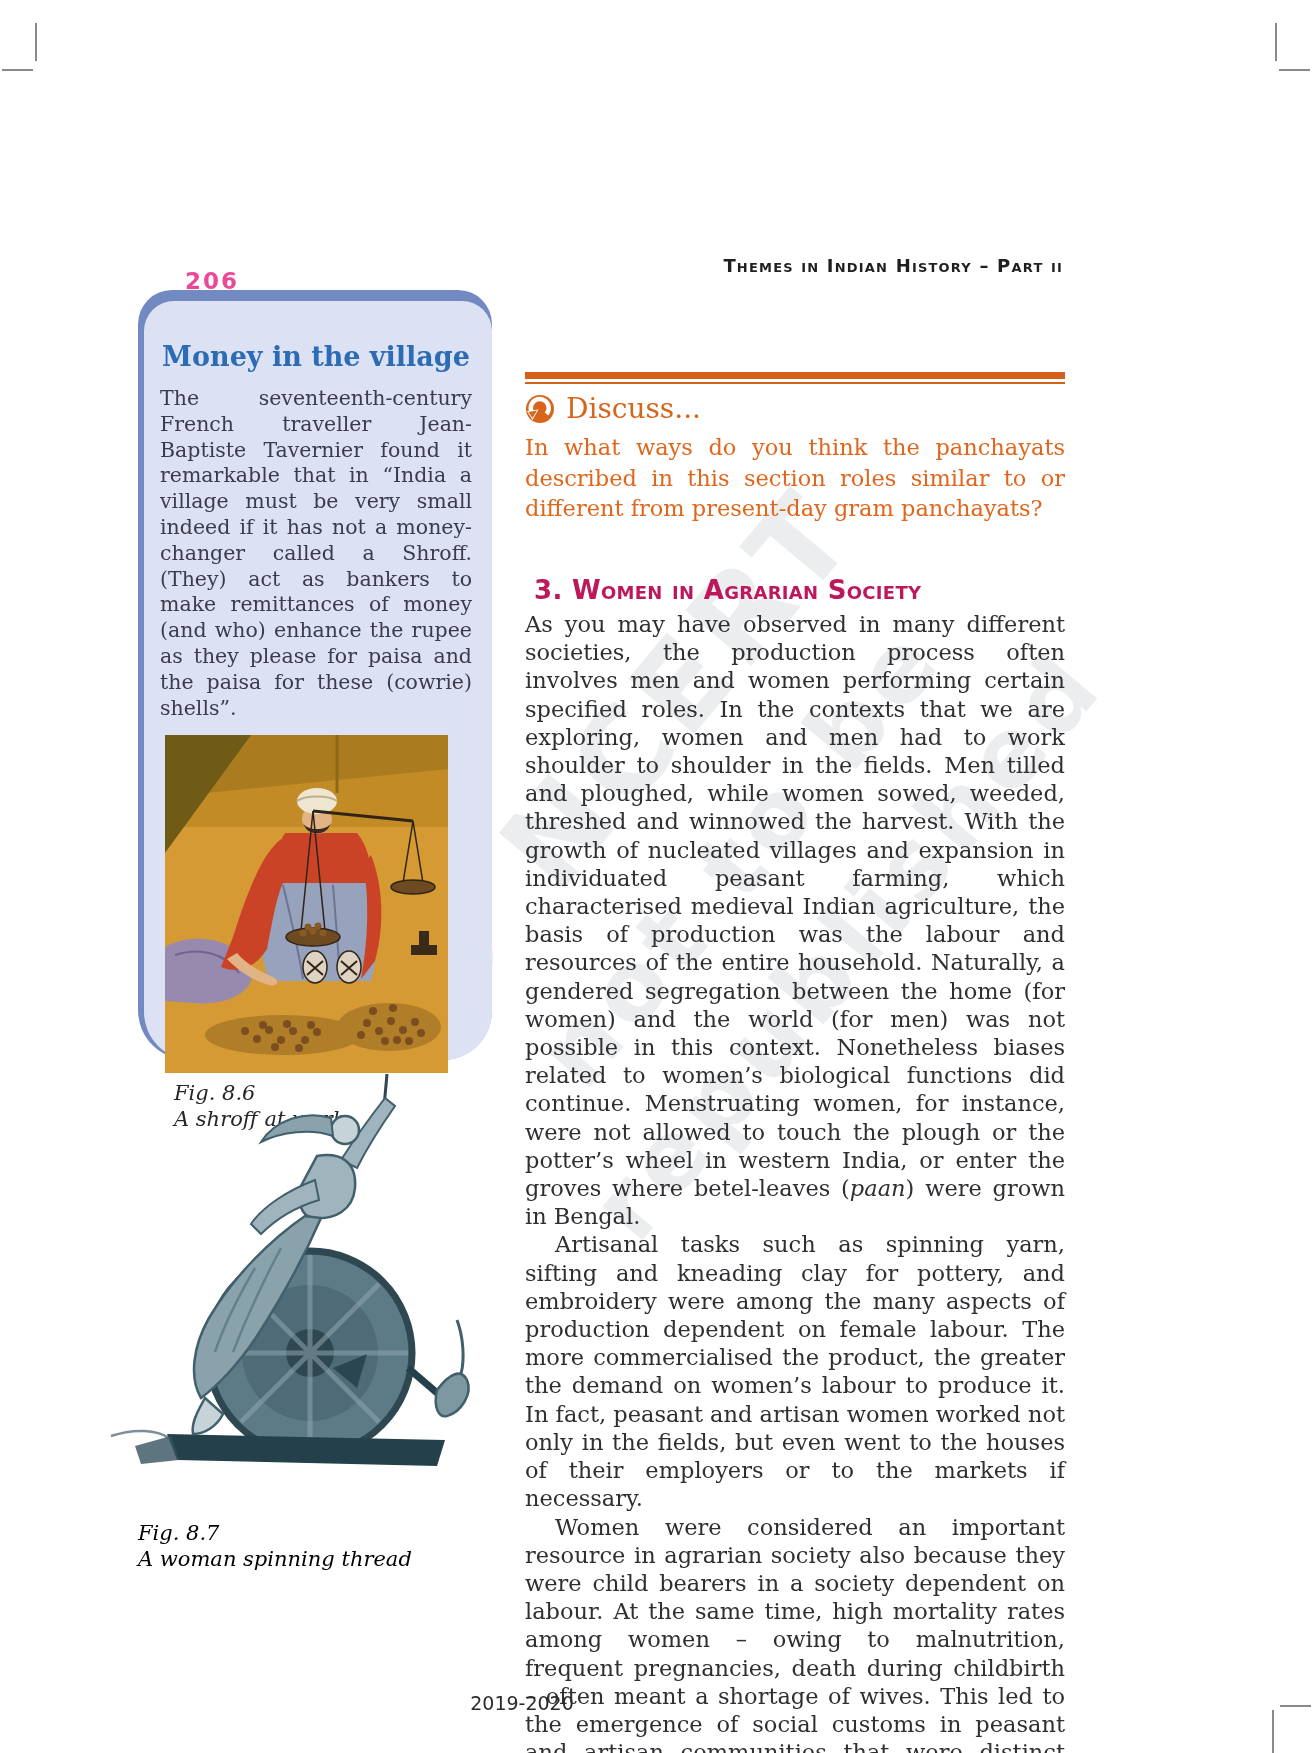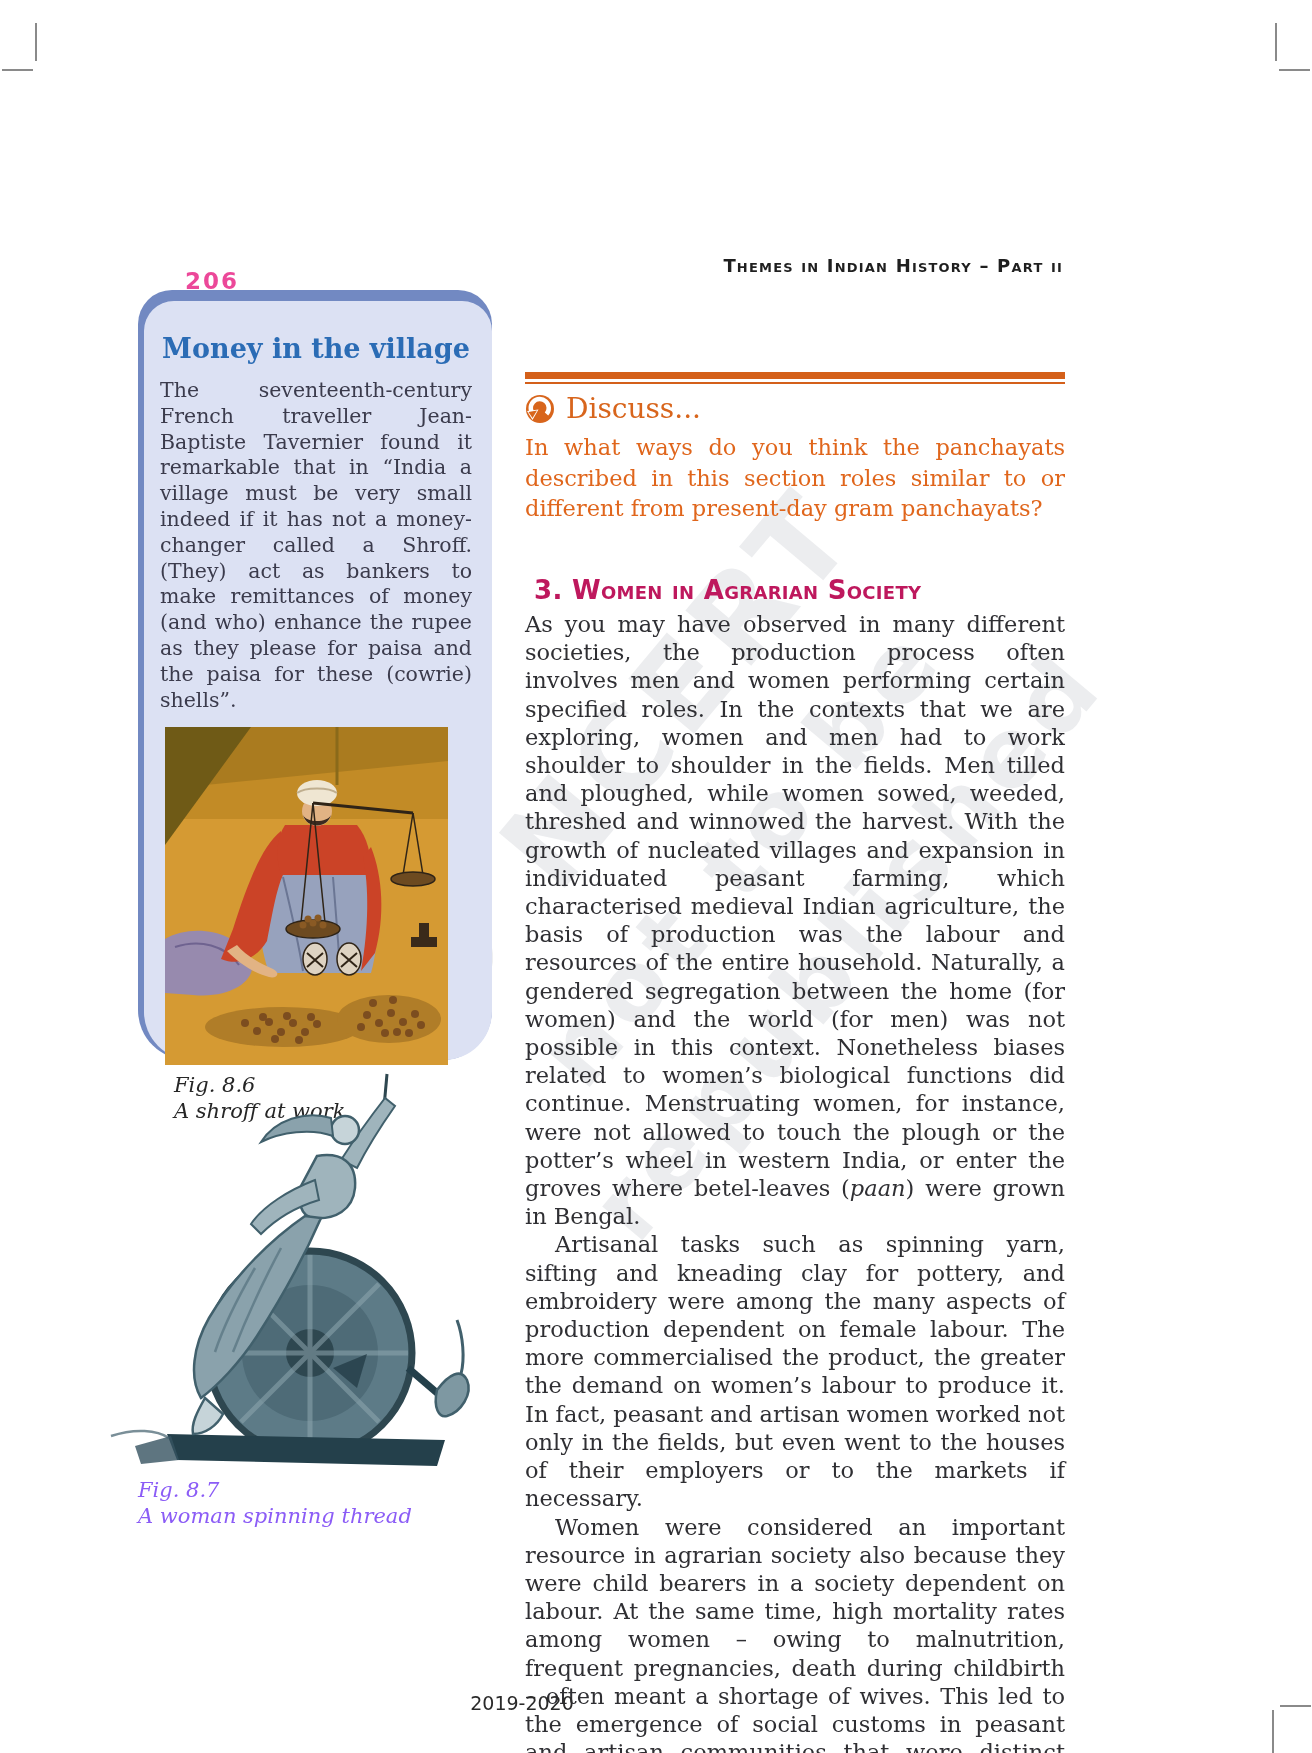--- a/index.html
+++ b/index.html
@@ -24,33 +24,33 @@
             letter-spacing:2px;color:#ec4899;margin-left:47px;}
   .running-header{position:absolute;right:249px;top:255px;
             font-family:"DejaVu Sans", sans-serif;font-weight:bold;font-size:18px;
             font-variant:small-caps;letter-spacing:1.2px;color:#1f1f1f;white-space:nowrap;}
 
   
   .side-box{position:absolute;left:138px;top:290px;width:354px;height:770px;
             background:#7289c2;border-radius:34px 34px 50px 50px;}
   .side-box-inner{position:absolute;left:6px;top:11px;width:348px;height:759px;
             background:#dce1f3;border-radius:30px 30px 48px 48px;box-sizing:border-box;
-            padding:28px 20px 0 16px;}
+            padding:36px 20px 0 16px;}
   .side-box-title{margin:4px 0 0 0;text-align:center;font-weight:bold;font-size:27px;
             color:#2b6cb5;}
   .side-box-body{margin:14px 0 0 0;font-size:20.5px;line-height:25.8px;
             text-align:justify;color:#3b3b4c;}
   .fig1{margin:14px 0 0 5px;width:283px;height:338px;}
   .fig-caption{margin:7px 0 0 14px;font-style:italic;font-size:21px;line-height:26px;
             color:#262626;}
 
   
   .fig2{position:absolute;left:105px;top:1068px;width:380px;height:452px;}
-  .fig2-caption{position:absolute;left:138px;top:1477px;font-style:italic;font-size:21px;
-            line-height:26px;color:#8b5cf6;}
+  .fig2-caption{position:absolute;left:138px;top:1520px;font-style:italic;font-size:21px;
+            line-height:26px;color:#000000;}
 
   
   .intro-para{position:absolute;left:525px;top:283px;width:540px;
             font-size:22.5px;line-height:30px;text-align:justify;color:#2f2f33;margin:0;}
 
   .discuss-rule{position:absolute;left:525px;top:372px;width:540px;}
   .discuss-rule .r1{height:7px;background:#d4601a;}
   .discuss-rule .r2{height:2px;background:#d4601a;margin-top:3px;}
 
   .discuss-head{position:absolute;left:525px;top:392px;display:flex;align-items:center;}

